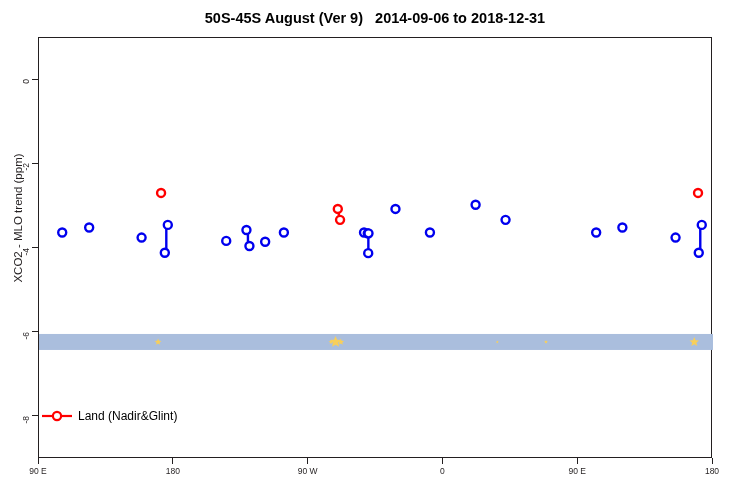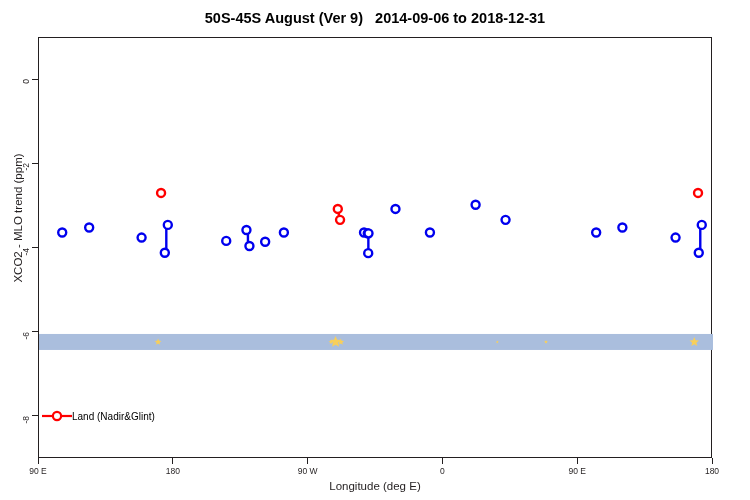--- a/index.html
+++ b/index.html
@@ -79,23 +79,23 @@
     top: 408px;
     font-size: 11px;
     color: #000000;
   }
   .legend-row {
     display: flex;
     align-items: center;
     height: 16px;
   }
   .legend-text {
-    margin-left: 0;
+    margin-left: 6px;
     color: #000000;
-    font-size: 10px;
+    font-size: 12px;
     white-space: nowrap;
   }
 </style>
 </head>
 <body>
 
 <div id="figure">
 
   <div id="chart-title">50S-45S August (Ver 9)   2014-09-06 to 2018-12-31</div>
 
@@ -184,15 +184,14 @@
   <div id="legend">
     <div class="legend-row">
       <svg width="30" height="14">
         <line x1="0" y1="7" x2="30" y2="7" stroke="#ff0000" stroke-width="2.2"></line>
         <circle cx="15" cy="7" r="4.1" fill="#ffffff" stroke="#ff0000" stroke-width="2.2"></circle>
       </svg>
       <span class="legend-text">Land (Nadir&amp;Glint)</span>
     </div>
   </div>
 
-  <div id="xlabel">Longitude (deg E)</div>
 
 </div>
 
 </body></html>

